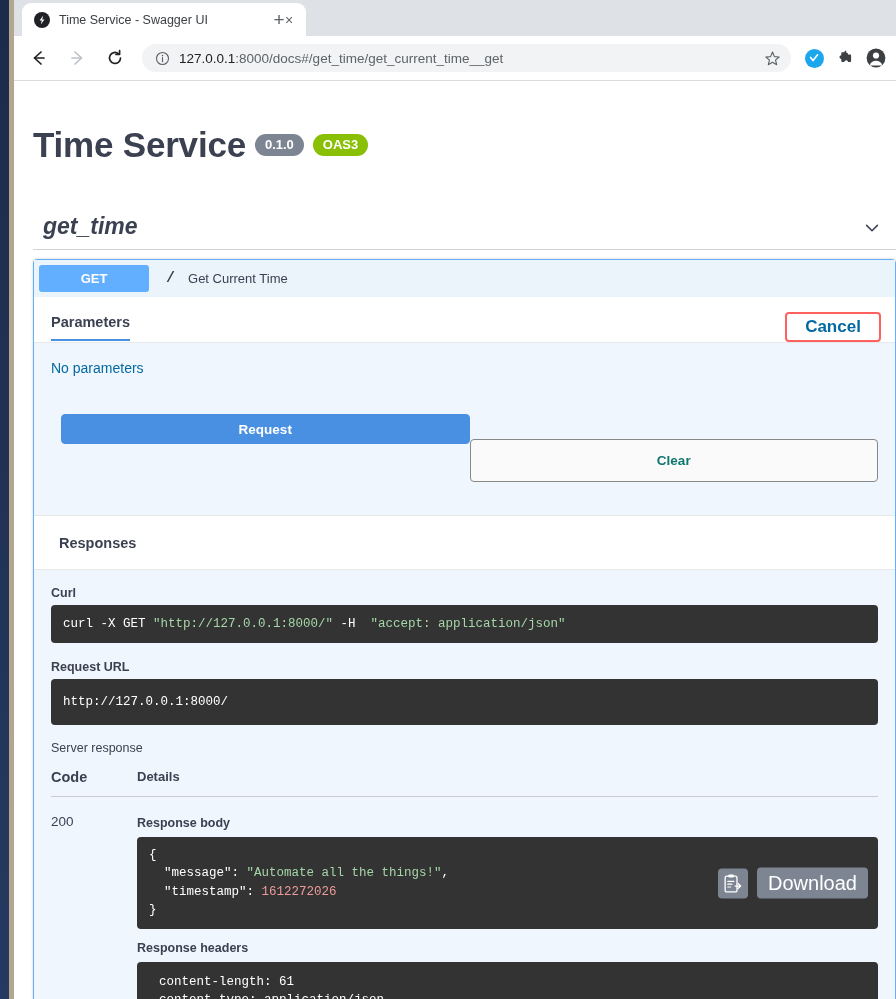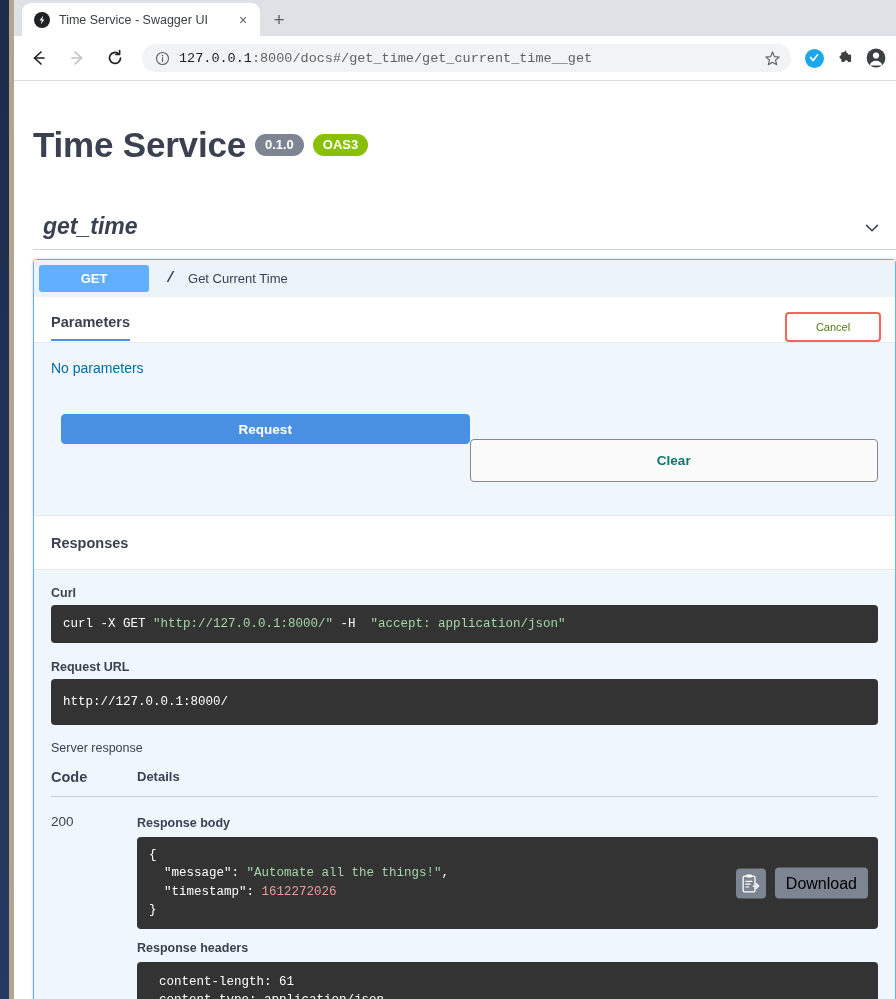--- a/index.html
+++ b/index.html
@@ -15,21 +15,21 @@
   .desk-strip { position: absolute; left: 0; top: 0; width: 9px; height: 999px;
     background: linear-gradient(180deg,#1d2b4a,#253a61); }
   .desk-strip2 { position: absolute; left: 9px; top: 0; width: 5px; height: 999px;
     background: #b4a58f; }
 
   .window { position: absolute; left: 14px; top: 0; width: 882px; height: 999px;
     background: #ffffff; overflow: hidden; }
 
   
   .tabstrip { position: relative; height: 36px; background: #dee1e6; }
-  .tab { position: absolute; left: 8px; top: 3px; width: 238px; height: 33px;
+  .tab { position: absolute; left: 8px; top: 3px; width: 284px; height: 33px;
     background: #ffffff; border-radius: 9px 9px 0 0;
     display: flex; align-items: center; padding: 0 8px 0 12px; }
   .tab-favicon { width: 16px; height: 16px; border-radius: 50%;
     background: #202124; display: flex; align-items: center; justify-content: center;
     flex: 0 0 auto; }
   .tab-favicon svg { display: block; }
   .tab-title { flex: 1; font-size: 12.5px; color: #3c4043; margin-left: 9px;
     white-space: nowrap; overflow: hidden; }
   .tab-close { width: 18px; height: 18px; display: flex; align-items: center;
     justify-content: center; color: #5f6368; font-size: 14px; flex: 0 0 auto; }
@@ -38,21 +38,21 @@
     color: #5f6368; font-size: 19px; font-weight: 300; }
 
   
   .toolbar { height: 44px; background: #ffffff; display: flex; align-items: center;
     padding: 0 6px; }
   .nav-btn { width: 30px; height: 30px; margin: 0 4px; display: flex;
     align-items: center; justify-content: center; color: #202124; }
   .nav-btn.disabled { color: #bdc1c6; }
   .omnibox { flex: 1; height: 28px; background: #f1f3f4; border-radius: 14px;
     display: flex; align-items: center; padding: 0 10px 0 12px; margin: 0 6px 0 8px;
-    min-width: 0; font-family: Liberation Mono, monospace; }
+    min-width: 0; }
   .info-icon { width: 16px; height: 16px; flex: 0 0 auto; color: #5f6368;
     display: flex; align-items: center; justify-content: center; }
   .url { flex: 1; margin-left: 9px; font-size: 13.5px; color: #5f6368;
     white-space: nowrap; overflow: hidden; }
   .url b { color: #202124; font-weight: 400; }
   .star { margin-left: auto; padding-left: 8px; color: #5f6368;
     display: flex; align-items: center; }
   .tb-icon { width: 28px; height: 28px; margin-left: 3px; display: flex;
     align-items: center; justify-content: center; flex: 0 0 auto; }
   .ext-circle { width: 19px; height: 19px; border-radius: 50%; background: #1ca7ec;
@@ -93,38 +93,38 @@
   .op-path { margin-left: 17px; font-family: "Liberation Mono", monospace;
     font-size: 15px; font-weight: bold; color: #3b4151; }
   .op-desc { margin-left: 13px; font-size: 13px; color: #3b4151; }
 
   .op-body { background: #ffffff; }
   .params-head { display: flex; align-items: center; justify-content: space-between;
     padding: 15px 14px 0 17px; }
   .params-title { font-size: 14.5px; font-weight: bold; color: #3b4151;
     padding-bottom: 9px; border-bottom: 2px solid #4990e2; }
   .btn-cancel { width: 96px; height: 30px; background: #ffffff;
-    border: 2px solid #ff6060; color: #4d7c0f; border-radius: 4px;
-    font-size: 11px; font-weight: normal; display: flex;
+    border: 2px solid #ff6060; color: #0369a1; border-radius: 4px;
+    font-size: 17px; font-weight: bold; display: flex;
     align-items: center; justify-content: center; }
   .params-sep { height: 1px; background: #e8e8e8; }
 
   .params-body { background: #f0f6fd; padding: 17px 0 0 17px; }
   .no-params { font-size: 14px; color: #0369a1; }
   .exec-row { display: flex; padding: 38px 17px 33px 10px; }
   .btn-execute { flex: 1; height: 30px; background: #4990e2; color: #ffffff;
     border: 1px solid #4990e2; border-radius: 4px; font-size: 13.5px;
     font-weight: bold; display: flex; align-items: center; justify-content: center; }
   .btn-clear { flex: 1; height: 43px; background: #fafafa; color: #0f766e;
     border: 1px solid #888; border-radius: 4px; font-size: 13.5px;
     font-weight: bold; display: flex; align-items: center; justify-content: center; margin-top: 25px; }
 
   .responses-head { background: #ffffff; padding: 18px 0 17px 17px;
     border-top: 1px solid #e8e8e8; }
-  .responses-title { font-size: 14.5px; font-weight: bold; color: #3b4151; }
+  .responses-title { font-size: 14.5px; font-weight: bold; color: #3b4151; margin-left: 8px; }
 
   .responses-body { background: #f0f6fd; padding: 16px 17px 0 17px;
     border-top: 1px solid #e8e8e8; }
   .lbl { font-size: 12.5px; font-weight: bold; color: #3b4151; margin-bottom: 5px; }
   .codeblock { position: relative; background: #333333; border-radius: 4px;
     padding: 10px 12px; font-family: "Liberation Mono", monospace;
     font-size: 12.5px; color: #ffffff; line-height: 1.45;
     white-space: pre; overflow: hidden; }
   .codeblock .str { color: #a5d6a7; }
   .codeblock .num { color: #ef9a9a; }
@@ -144,22 +144,22 @@
   .th-details { font-size: 13px; font-weight: bold; color: #3b4151; }
   .resp-tr { display: flex; padding-top: 14px; }
   .td-code { width: 86px; font-size: 13.5px; color: #3b4151; padding-top: 3px; }
   .td-details { flex: 1; min-width: 0; }
   .sub-lbl { font-size: 12.5px; font-weight: bold; color: #3b4151;
     margin: 5px 0 7px; }
   .resp-body-wrap { position: relative; }
   .resp-body-wrap .codeblock { padding: 9px 12px 10px; }
   .resp-actions { position: absolute; right: 10px; top: 50%;
     transform: translateY(-50%); display: flex; align-items: center; gap: 9px; }
-  .btn-download { height: 31px; background: #7d8492; color: #000000;
-    border-radius: 4px; font-size: 16px; padding: 0 11px;
+  .btn-download { height: 31px; background: #7d8492; color: #ffffff;
+    border-radius: 4px; font-size: 20px; padding: 0 11px;
     display: flex; align-items: center; justify-content: center; }
   .hdr-block { margin-top: 12px; }
   .hdr-block .codeblock { padding: 11px 12px 13px 22px; }
 </style>
 </head>
 <body>
 
 <div class="desktop">
   <div class="desk-strip"></div>
   <div class="desk-strip2"></div>

